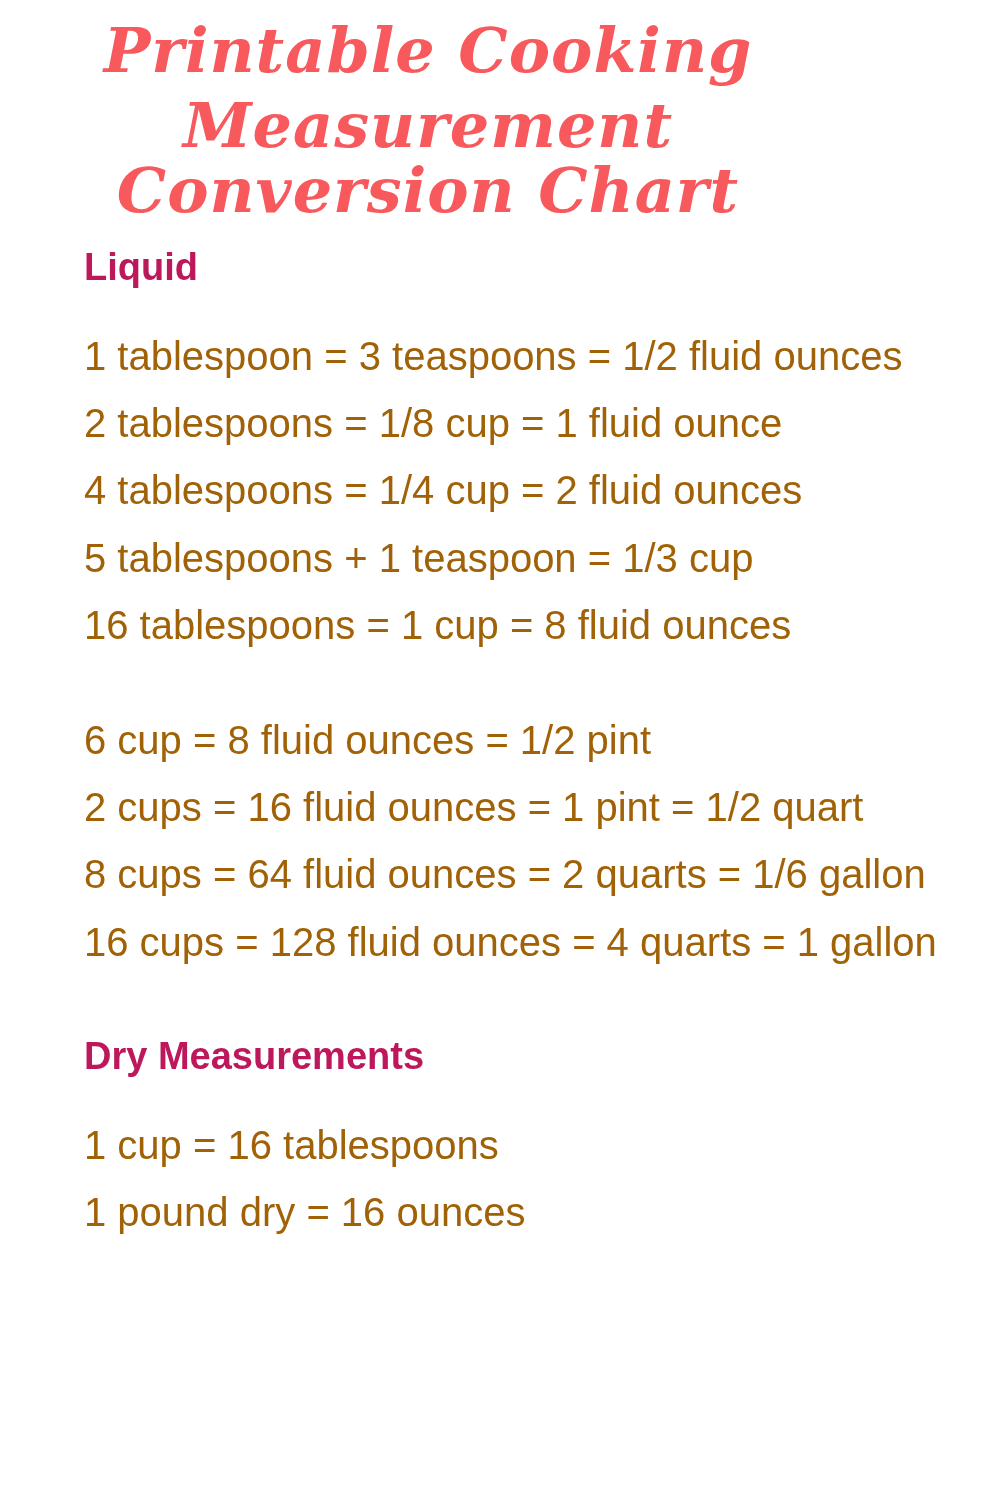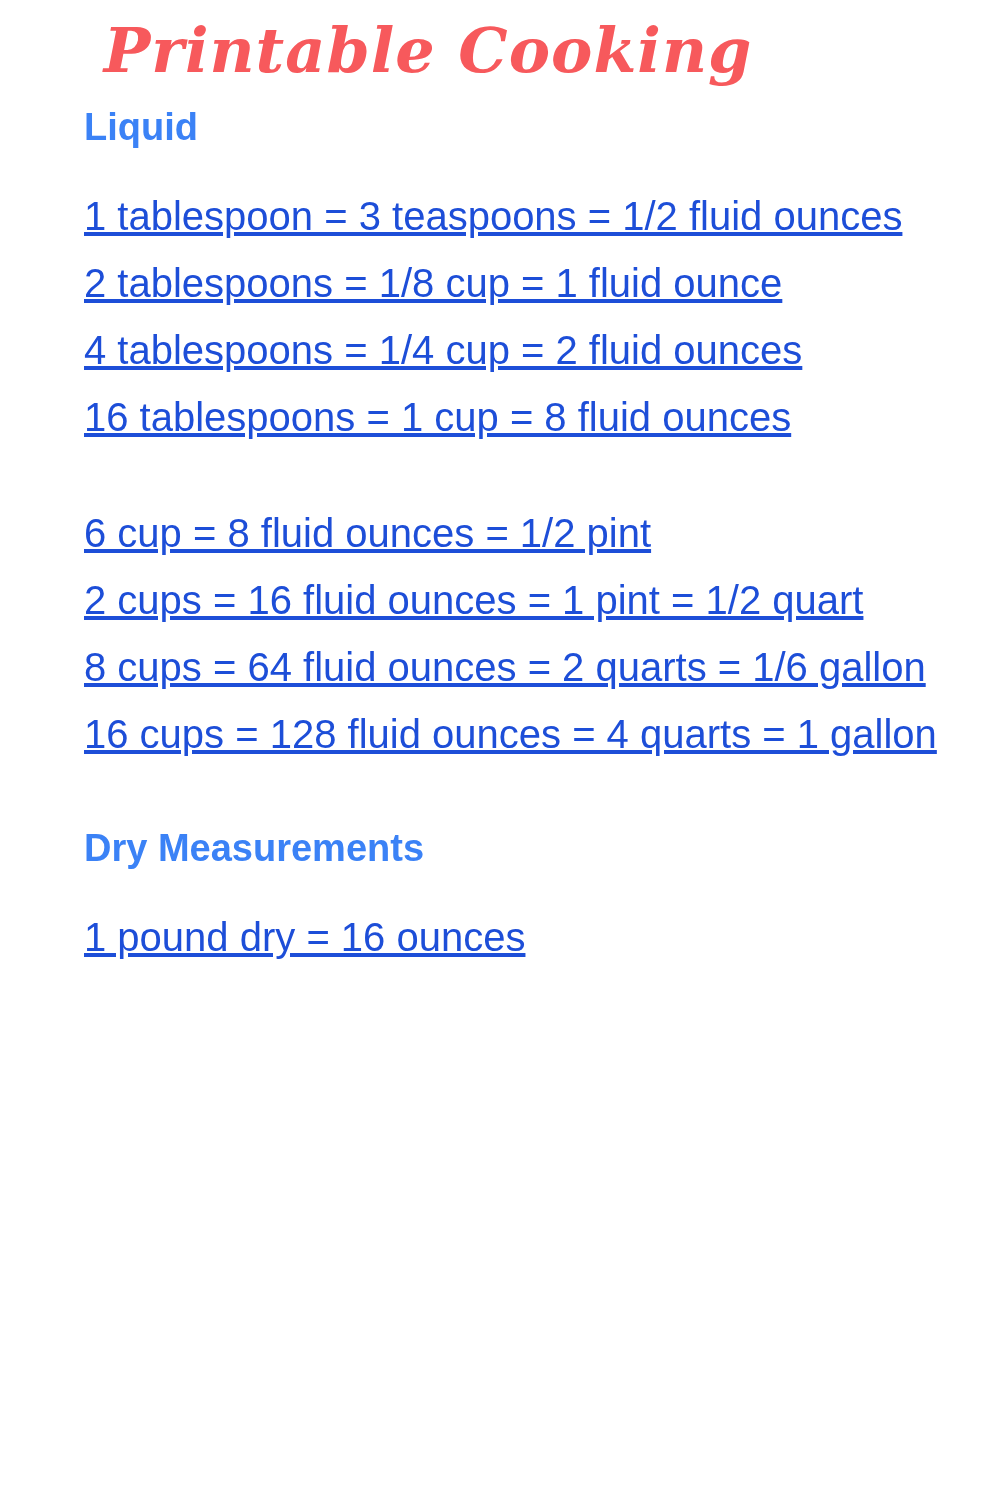--- a/index.html
+++ b/index.html
@@ -37,82 +37,84 @@
   .title-line.l2 {
     font-size: 62px;
     margin-top: 10px;
   }
   .content {
     padding-left: 84px;
     padding-right: 40px;
     margin-top: 24px;
   }
   .section-heading {
-    color: #3b82f6;
+    color: #be185d;
     font-weight: bold;
     font-size: 38px;
     line-height: 1.1;
     margin: 0 0 0 0;
   }
   .section-heading.dry {
     margin-top: 6px;
   }
   .lines {
     margin-top: 34px;
   }
   .line {
     font-size: 40px;
-    color: #1d4ed8;
+    color: #a16207;
     line-height: 1.68;
     white-space: nowrap;
     font-weight: 400;
-    text-decoration: underline;
   }
   .group-gap {
     height: 48px;
   }
   .block-gap {
     height: 54px;
   }
 </style>
 </head>
 <body>
 
 <div class="page">
 
   <div class="title-block">
     <div class="title-line l1">Printable Cooking</div>
+    <div class="title-line l2">Measurement Conversion Chart</div>
   </div>
 
   <div class="content">
 
     <div class="section">
       <div class="section-heading">Liquid</div>
 
       <div class="lines">
         <div class="line">1 tablespoon = 3 teaspoons = 1/2 fluid ounces</div>
         <div class="line">2 tablespoons = 1/8 cup = 1 fluid ounce</div>
         <div class="line">4 tablespoons = 1/4 cup = 2 fluid ounces</div>
+        <div class="line">5 tablespoons + 1 teaspoon = 1/3 cup</div>
         <div class="line">16 tablespoons = 1 cup = 8 fluid ounces</div>
       </div>
 
       <div class="group-gap"></div>
 
       <div class="lines-group">
         <div class="line">6 cup = 8 fluid ounces = 1/2 pint</div>
         <div class="line">2 cups = 16 fluid ounces = 1 pint = 1/2 quart</div>
         <div class="line">8 cups = 64 fluid ounces = 2 quarts = 1/6 gallon</div>
         <div class="line">16 cups = 128 fluid ounces = 4 quarts = 1 gallon</div>
       </div>
     </div>
 
     <div class="block-gap"></div>
 
     <div class="section">
       <div class="section-heading dry">Dry Measurements</div>
 
       <div class="lines">
+        <div class="line">1 cup = 16 tablespoons</div>
         <div class="line">1 pound dry = 16 ounces</div>
       </div>
     </div>
 
   </div>
 </div>
 
 </body></html>

